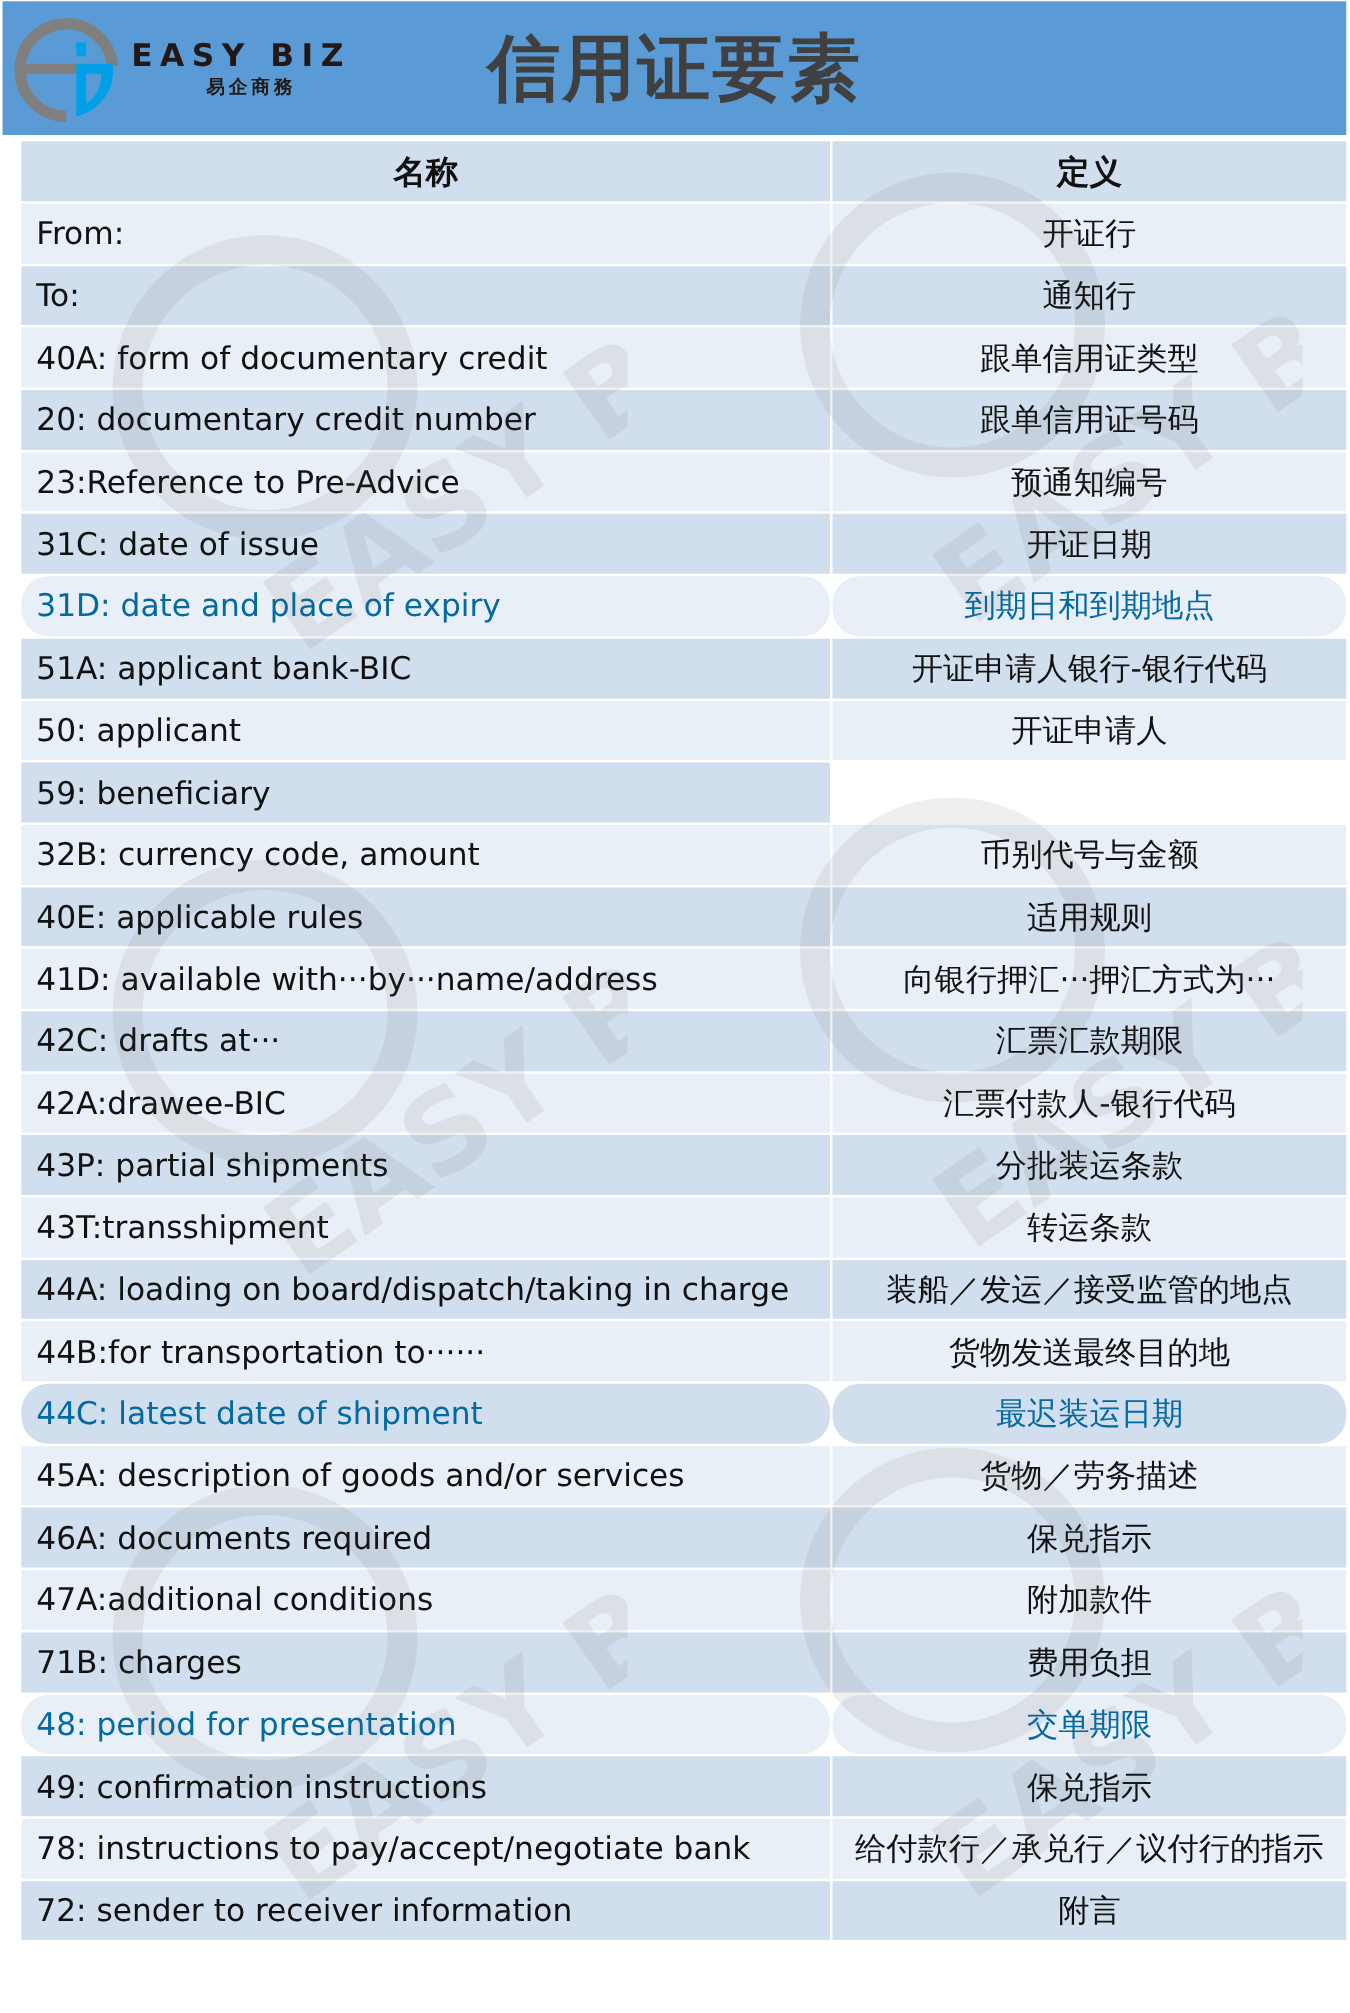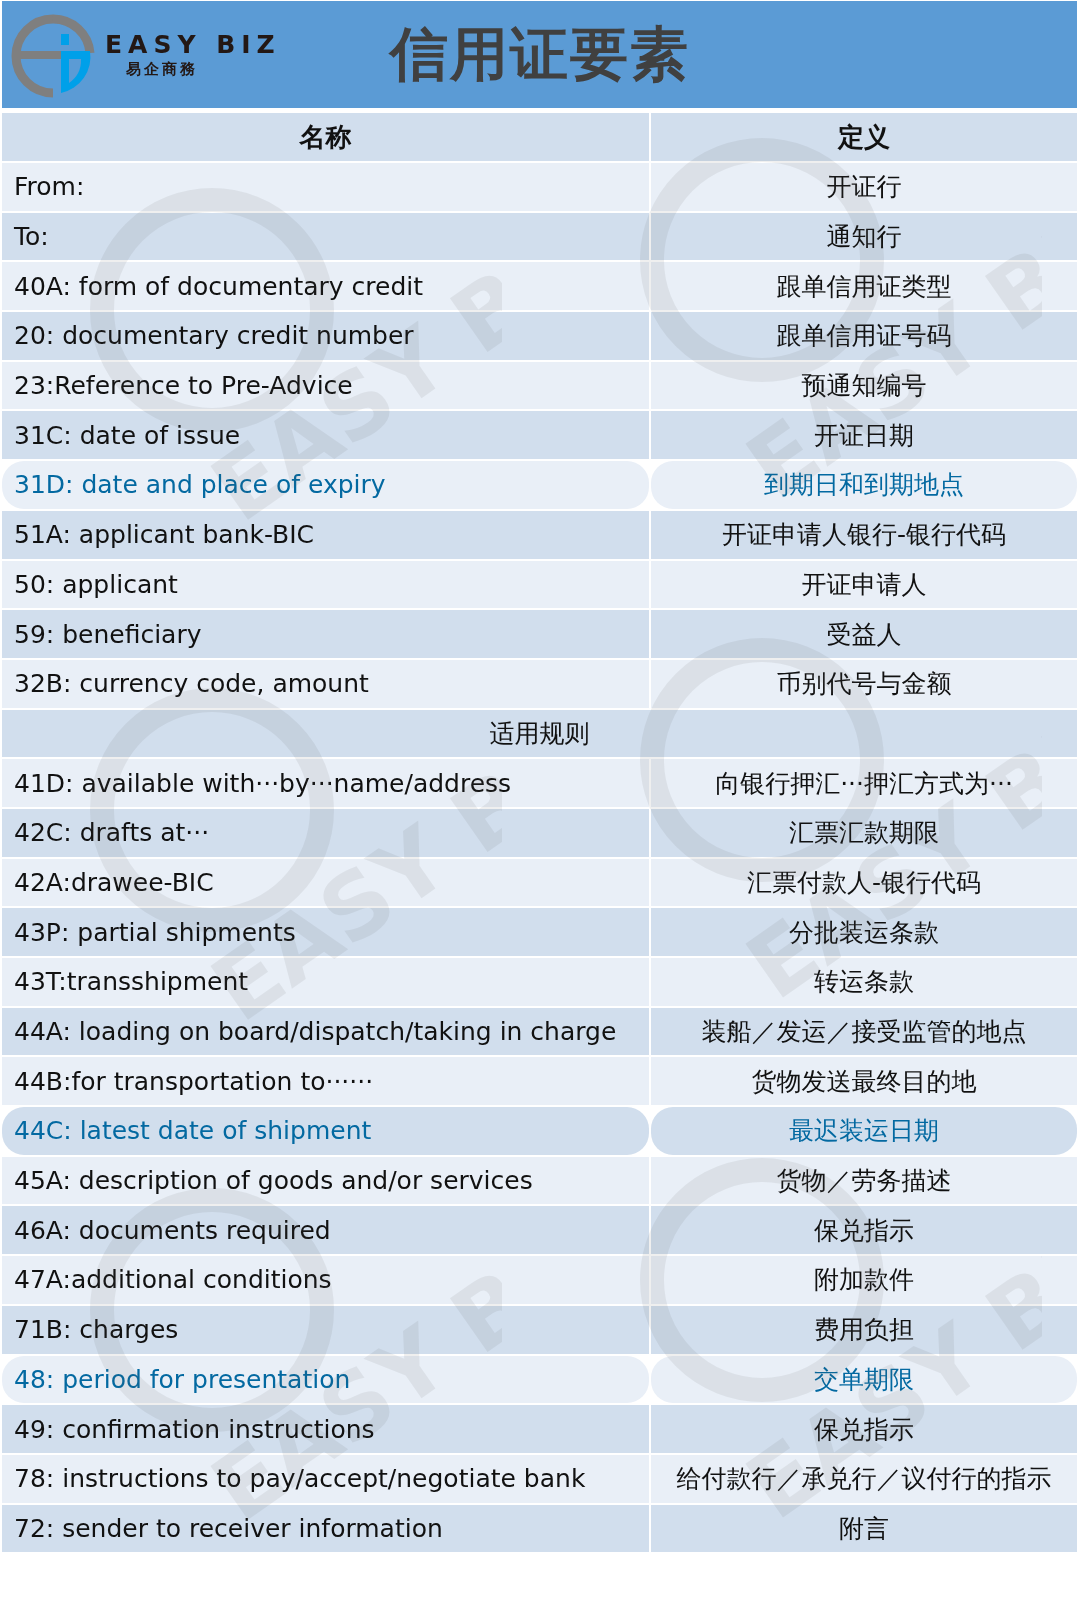--- a/index.html
+++ b/index.html
@@ -6,26 +6,26 @@
     body { width: 1080px; height: 1610px; position: relative; overflow: hidden;
            font-family: "DejaVu Sans", "Liberation Sans", sans-serif; }
     .page { position: absolute; left: 2px; top: 0; width: 952px; height: 1610px; padding-left: 12px; }
     .banner { position: absolute; left: 0; top: 1px; width: 1075px; height: 107px;
               background: #5b9bd5; }
     .logo { position: absolute; left: 8px; top: 12px; width: 86px; height: 86px; }
     .brand { position: absolute; left: 103px; top: 30px; }
     .brand-en { font-family: "DejaVu Sans", sans-serif; font-weight: bold; font-size: 25px;
                 letter-spacing: 6px; color: #231815; line-height: 28px; }
     .brand-cn { font-size: 15px; font-weight: bold; color: #231815; letter-spacing: 3px;
-                margin-left: 21px; line-height: 20px; }
+                margin-left: 60px; line-height: 20px; }
     .title { position: absolute; left: 388px; top: 14px; font-size: 58px; font-weight: bold;
              color: #404040; letter-spacing: 2px; line-height: 78px; }
 
     .table { position: absolute; left: 0; top: 113px; width: 1075px; }
-    .row { display: flex; height: 47.7px; margin-bottom: 2px; }
+    .row { display: flex; height: 47.7px; margin-bottom: 2px; margin-left: 15px; }
     .row.head { height: 48px; margin-bottom: 2px; }
     .cell { display: flex; align-items: center; box-sizing: border-box; font-size: 25px;
             color: #111111; white-space: nowrap; overflow: hidden; }
     .cell.name { width: 647px; padding-left: 12px; margin-right: 2px; }
     .cell.def { flex: 1; justify-content: center; }
     .row.head .cell { justify-content: center; font-weight: bold; font-size: 26px; padding-left: 0; }
     .row.light .cell { background: #e9eff7; }
     .row.dark .cell, .row.head .cell { background: #d1deed; }
     .row.hl .cell { color: #0369a1; border-radius: 22px; }
 
@@ -89,27 +89,27 @@
         <div class="row dark">
           <div class="cell name">51A: applicant bank-BIC</div>
           <div class="cell def">开证申请人银行-银行代码</div>
         </div>
         <div class="row light">
           <div class="cell name">50: applicant</div>
           <div class="cell def">开证申请人</div>
         </div>
         <div class="row dark">
           <div class="cell name">59: beneficiary</div>
-          <div class="cell def">受益人</div>
         </div>
         <div class="row light">
           <div class="cell name">32B: currency code, amount</div>
           <div class="cell def">币别代号与金额</div>
         </div>
         <div class="row dark">
+          <div class="cell name">40E: applicable rules</div>
           <div class="cell def">适用规则</div>
         </div>
         <div class="row light">
           <div class="cell name">41D: available with···by···name/address</div>
           <div class="cell def">向银行押汇···押汇方式为···</div>
         </div>
         <div class="row dark">
           <div class="cell name">42C: drafts at···</div>
           <div class="cell def">汇票汇款期限</div>
         </div>

